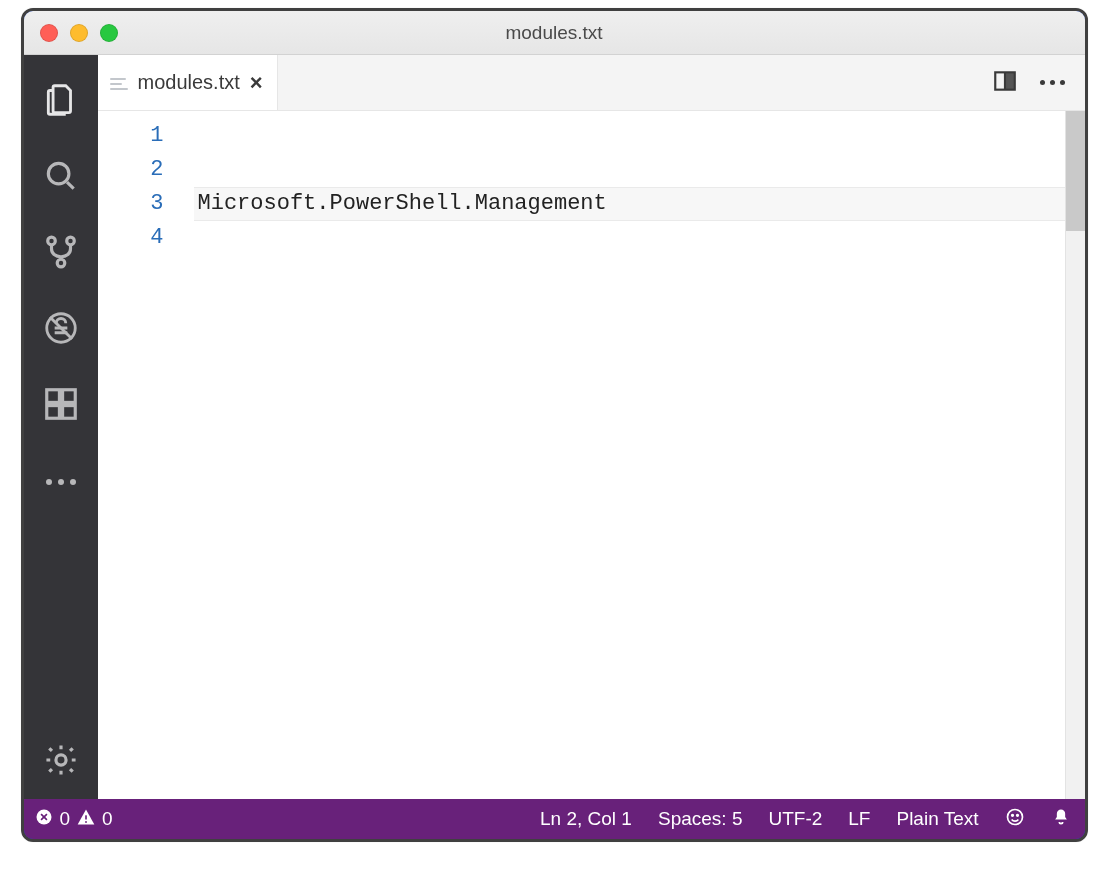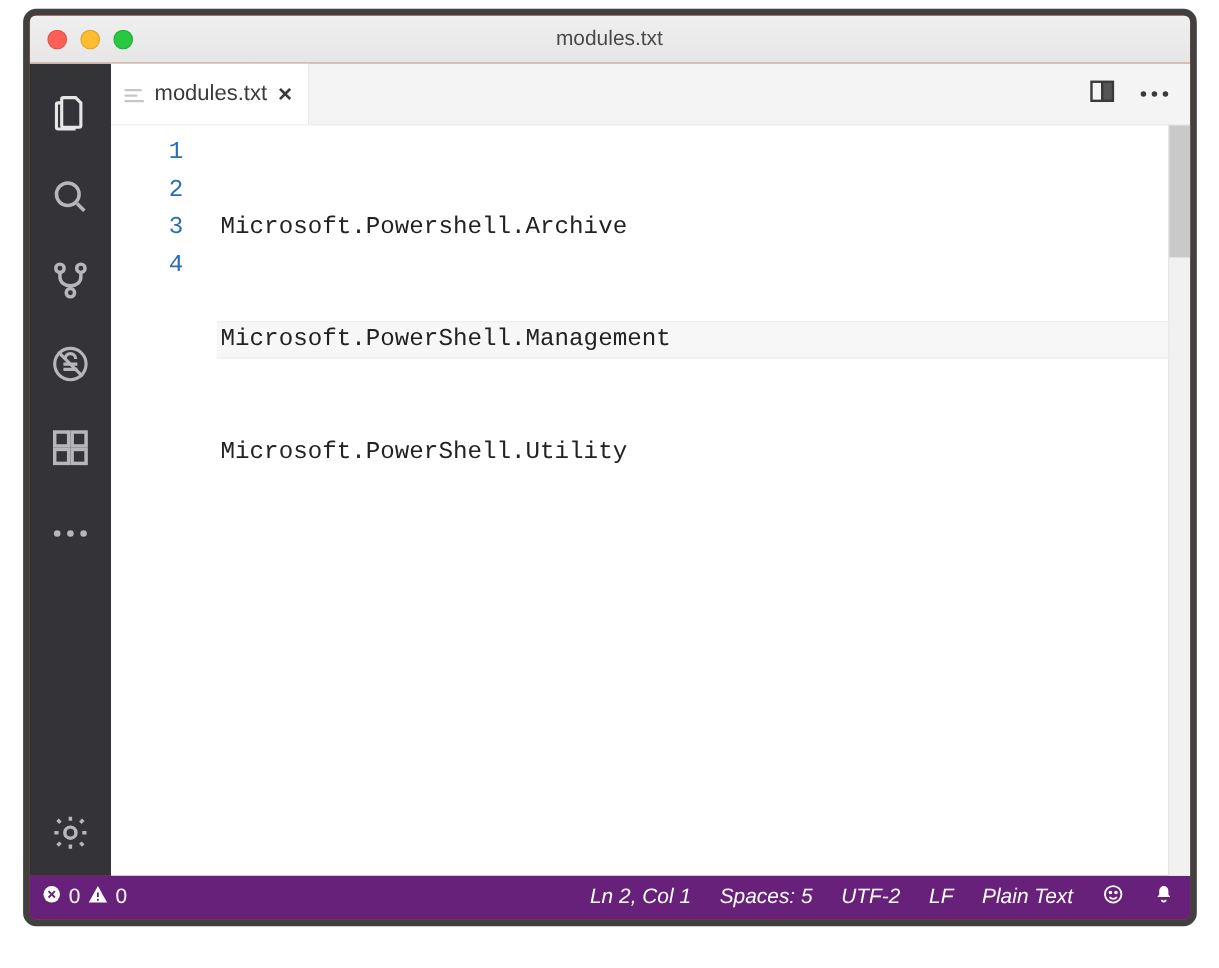--- a/index.html
+++ b/index.html
@@ -8,27 +8,27 @@
     font-family: -apple-system, BlinkMacSystemFont, "Segoe UI", Arial, sans-serif;
     background: #fff;
     display: flex;
     align-items: flex-start;
     justify-content: center;
   }
   .window {
     width: 1067px;
     height: 834px;
     margin-top: 8px;
-    border: 6px solid #404040;
+    border: 3px solid #404040;
     border-radius: 12px;
     overflow: hidden;
     display: flex;
     flex-direction: column;
     box-shadow: 0 0 0 1px rgba(0,0,0,0.02);
-    background: #c2410c;
+    background: #1d4ed8;
   }
 
   
   .titlebar {
     height: 44px;
     background: linear-gradient(#efefef, #e6e6e6);
     border-bottom: 1px solid #d2d2d2;
     display: flex;
     align-items: center;
     position: relative;
@@ -165,21 +165,21 @@
     display: flex;
     align-items: center;
     font-size: 19px;
     padding: 0 14px 0 10px;
     gap: 10px;
   }
   .status .left { display:flex; align-items:center; gap:10px; }
   .status .s-item { display:flex; align-items:center; gap:6px; cursor:pointer; }
   .status .spacer { flex:1 1 auto; }
   .status svg { width:20px; height:20px; }
-  .status .right { display:flex; align-items:center; gap:26px;font-style:italic; }
+  .status .right { display:flex; align-items:center; gap:26px; }
 </style>
 </head>
 <body>
 
 <div class="window">
 
   <div class="titlebar">
     <div class="traffic">
       <div class="tbtn tclose"></div>
       <div class="tbtn tmin"></div>
@@ -298,23 +298,21 @@
       </div>
 
       <div class="code-wrap">
         <div class="gutter">
           <div>1</div>
           <div>2</div>
           <div>3</div>
           <div>4</div>
         </div>
         <div class="code">
-          <div class="line"><span>Microsoft.Powershell.Archive</span></div>
           <div class="line current"><span>Microsoft.PowerShell.Management</span></div>
-          <div class="line"><span>Microsoft.PowerShell.Utility</span></div>
           <div class="line"><span></span></div>
         </div>
         <div class="scrolltrack">
           <div class="scrollthumb"></div>
         </div>
       </div>
     </div>
   </div>
 
   <div class="status">

